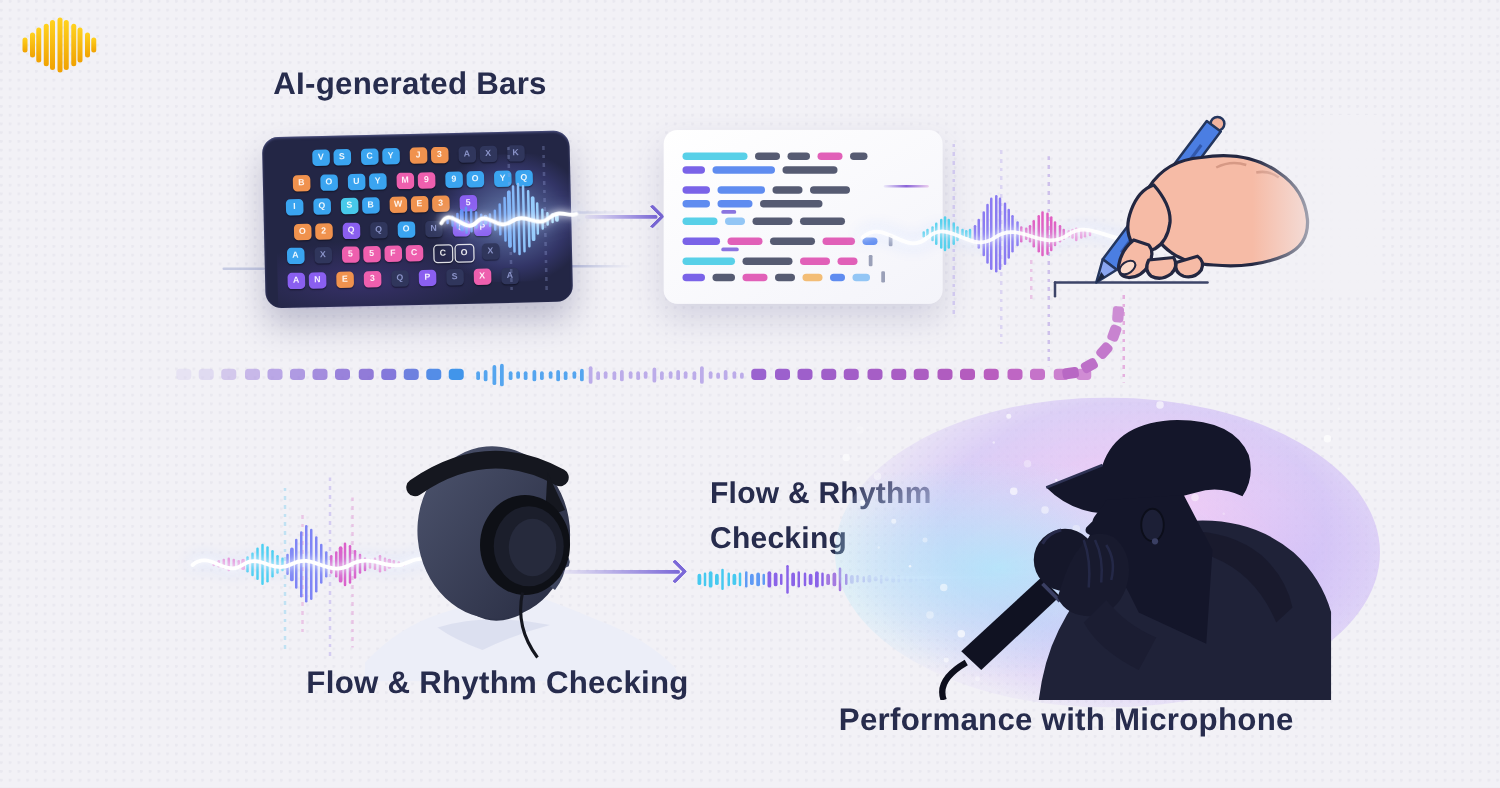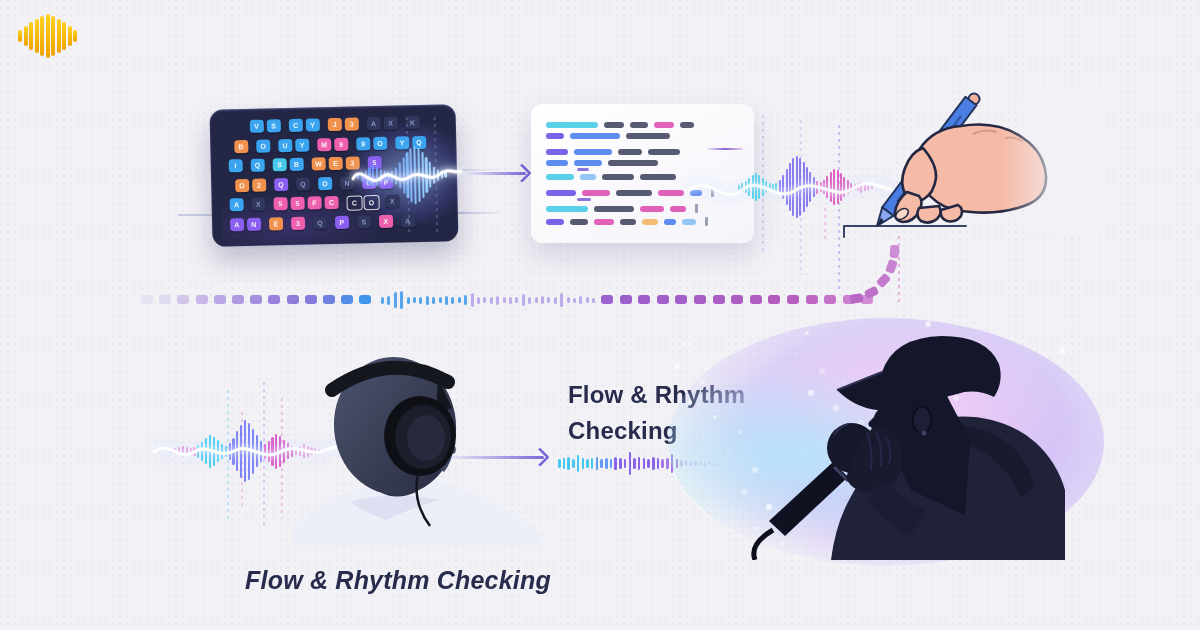--- a/index.html
+++ b/index.html
@@ -6,21 +6,21 @@
   body{font-family:"Liberation Sans", sans-serif; background:#e9e8ef;}
   #stage{position:relative;width:1200px;height:630px;overflow:hidden;background:var(--bg,#f2f1f6);}
   #stage::before{content:'';position:absolute;inset:0;
     background:radial-gradient(circle at 1px 1px, rgba(70,70,120,.05) 1px, transparent 1.4px);
     background-size:7px 7px;pointer-events:none;}
   .title{position:absolute;color:var(--ink,#272c4d);font-weight:700;font-size:25px;letter-spacing:.2px;}
   .caption{position:absolute;color:var(--ink,#272c4d);font-weight:700;font-size:25px;text-align:center;letter-spacing:.2px;}
   #t1{left:206px;top:53px;width:244px;text-align:center;}
   #t2{left:516px;top:53px;width:248px;text-align:center;}
   #t3{left:568px;top:377px;line-height:36px;font-size:24px;}
-  #c1{left:238px;top:566px;width:320px;font-style:italic;}
+  #c1{left:238px;top:532px;width:320px;}
   #c2{left:668px;top:562px;width:370px;}
   #logo{position:absolute;left:18px;top:13px;width:62px;height:46px;}
   .lbar{position:absolute;width:4px;border-radius:2px;}
   
   #tablet{position:absolute;left:211px;top:107px;width:246px;height:137px;border-radius:13px;
     background:linear-gradient(160deg,#31355c 0%,#2326442 40%,#1b1e38 100%);
     background-color:#232645;
     box-shadow:0 14px 26px rgba(50,50,100,.28), inset 0 1px 2px rgba(160,170,255,.35);
     transform:rotate(-1.3deg);}
   #tablet .tab-glow{position:absolute;left:138px;top:18px;width:108px;height:102px;
@@ -87,20 +87,21 @@
       <div class="lbar" style="left: 16.5px; height: 34px; top: 6px; background: linear-gradient(rgb(255, 210, 30), rgb(240, 162, 2));"></div>
       <div class="lbar" style="left: 22px; height: 40px; top: 3px; background: linear-gradient(rgb(255, 210, 30), rgb(240, 162, 2));"></div>
       <div class="lbar" style="left: 27.5px; height: 44px; top: 1px; background: linear-gradient(rgb(255, 210, 30), rgb(240, 162, 2));"></div>
       <div class="lbar" style="left: 33px; height: 40px; top: 3px; background: linear-gradient(rgb(255, 210, 30), rgb(240, 162, 2));"></div>
       <div class="lbar" style="left: 38.5px; height: 34px; top: 6px; background: linear-gradient(rgb(255, 210, 30), rgb(240, 162, 2));"></div>
       <div class="lbar" style="left: 44px; height: 28px; top: 9px; background: linear-gradient(rgb(255, 210, 30), rgb(240, 162, 2));"></div>
       <div class="lbar" style="left: 49.5px; height: 20px; top: 13px; background: linear-gradient(rgb(255, 210, 30), rgb(240, 162, 2));"></div>
       <div class="lbar" style="left: 55px; height: 12px; top: 17px; background: linear-gradient(rgb(255, 210, 30), rgb(240, 162, 2));"></div>
     </div>
 
+  <div class="title" id="t1">AI-generated Bars</div>
 
   <div class="hline" style="left:178px;top:214px;width:34px;background:#b4badc;opacity:.7"></div>
   <div class="hline" style="left:456px;top:212px;width:50px;background:linear-gradient(90deg,#aeb5da,rgba(174,181,218,0));opacity:.8"></div>
   <div class="hline" style="left:458px;top:169px;width:46px;background:linear-gradient(90deg,#c3c8e6,rgba(195,200,230,0));opacity:.7"></div>
 
   <div id="tablet">
     <div class="tab-glow"></div>
     <div class="tab-glow2"></div>
     <div id="keys">
         <div class="key" style="left: 40px; top: 11px; width: 13.5px; background: rgb(58, 164, 240);">V</div>
@@ -578,14 +579,15 @@
       <path d="M99,105 Q104,96 114,94" stroke="#2c3052" stroke-width="2.5" fill="none" opacity=".8"></path>
       <line x1="99" y1="137" x2="113" y2="151" stroke="#3a3f63" stroke-width="3"></line>
       <path d="M38,200 Q14,214 20,230" fill="none" stroke="#0d0e1c" stroke-width="5"></path>
     </g>
     <path d="M138,98 Q154,94 162,106 Q172,120 166,140 Q158,162 138,163 Q118,163 111,148 L117,130 Q123,112 138,98 Z" fill="#181a2e"></path>
     <path d="M150,106 Q158,118 154,134 M141,102 Q148,116 146,136 M132,102 Q138,118 136,140" stroke="#262a4a" stroke-width="2" fill="none" opacity=".9"></path>
     <path d="M150,150 Q166,170 190,180 L176,206 Q144,190 132,168 Z" fill="#1b1d32"></path>
   </svg>
 
   <div class="caption" id="c1">Flow &amp; Rhythm Checking</div>
+  <div class="caption" id="c2">Performance with Microphone</div>
 
 </div>
 
 </body></html>

